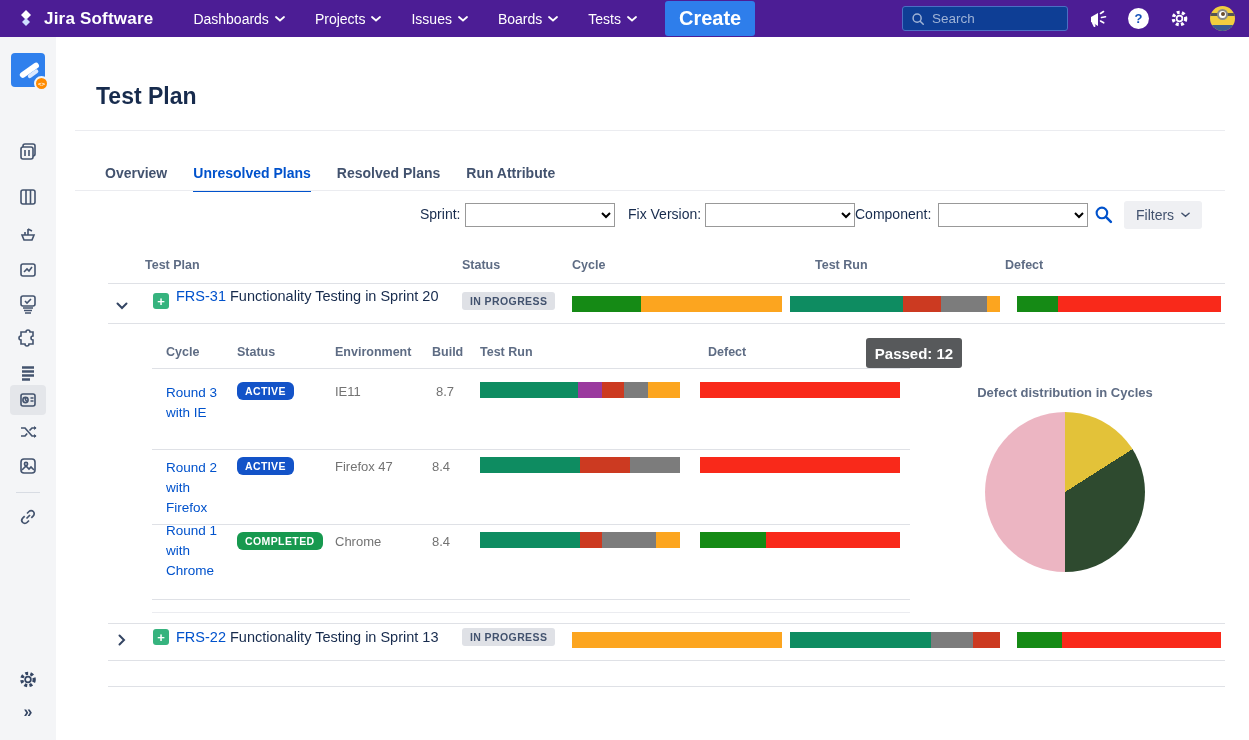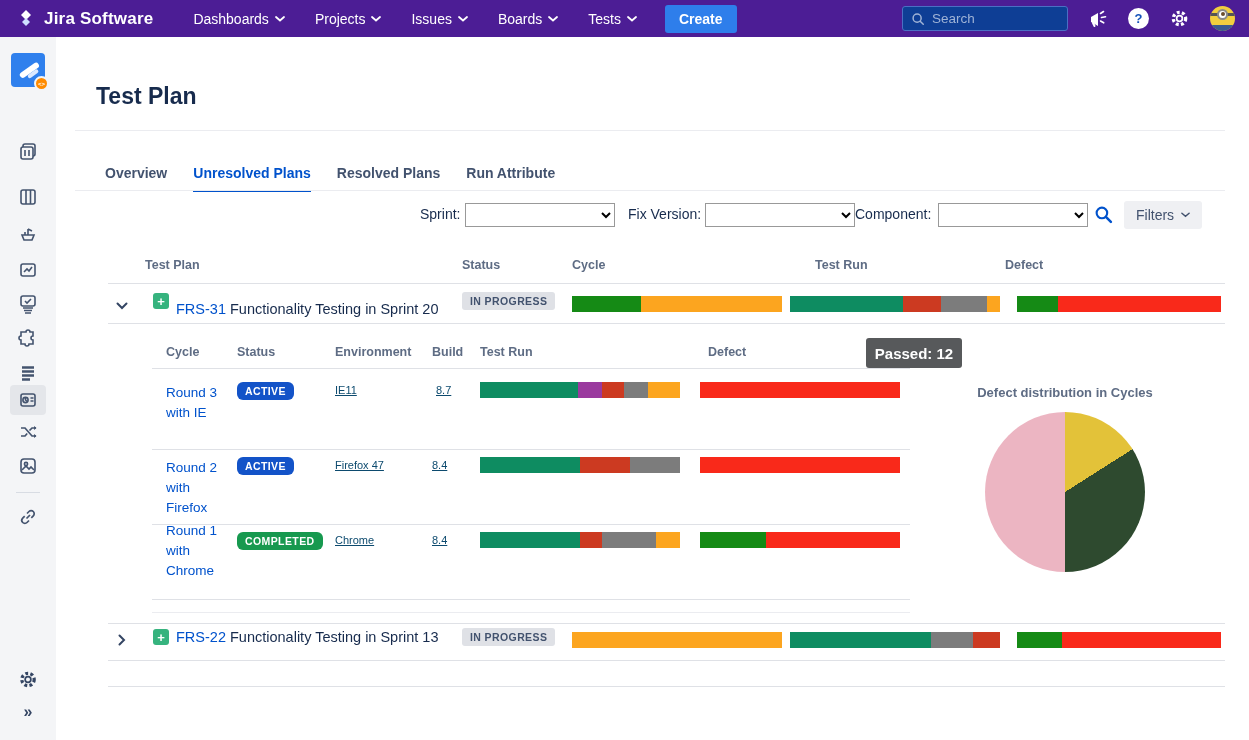--- a/index.html
+++ b/index.html
@@ -9,21 +9,21 @@
   .abs { position:absolute; }
 
   
   .navbar { position:absolute; top:0; left:0; width:1249px; height:37px; background:#4c1d95;
             display:flex; align-items:center; color:#fff; }
   .brand { display:flex; align-items:center; gap:8px; margin-left:16px; cursor:pointer; }
   .brand-name { font-size:17px; font-weight:600; letter-spacing:.2px; }
   .nav-menu { display:flex; align-items:center; gap:30px; margin-left:40px; }
   .nav-item { display:flex; align-items:center; gap:6px; font-size:14px; font-weight:500; cursor:pointer; }
   .create-btn { margin-left:28px; background:#2E7EEB; border:none; color:#fff; font-weight:700;
-                font-size:14px; padding:6px 14px; border-radius:3px; cursor:pointer; font-family:inherit; }
+                font-size:20px; padding:6px 14px; border-radius:3px; cursor:pointer; font-family:inherit; }
   .nav-right { margin-left:auto; display:flex; align-items:center; gap:20px; margin-right:14px; }
   .search-box { width:166px; height:25px; background:#0E3E95; border:1px solid #4A6FC4; border-radius:3px;
                 display:flex; align-items:center; gap:7px; padding:0 8px; }
   .search-box .ph { color:#9FB3D6; font-size:13.5px; }
   .help-circle { width:21px; height:21px; border-radius:50%; background:#fff; color:#1352B9;
                  font-weight:700; font-size:13px; display:flex; align-items:center; justify-content:center; cursor:pointer; }
   .avatar { width:25px; height:25px; border-radius:50%; background:#F2CE3E; position:relative; overflow:hidden; cursor:pointer; }
   .avatar .strap { position:absolute; top:7px; left:0; width:100%; height:3px; background:#555; }
   .avatar .eye { position:absolute; top:3px; left:7px; width:11px; height:11px; border-radius:50%;
                  background:#fff; border:2px solid #8a8a8a; }
@@ -70,21 +70,21 @@
   .badge { position:absolute; font-size:10.5px; font-weight:700; letter-spacing:.4px; padding:3px 8px; }
   .badge-gray  { background:#DFE1E6; color:#42526E; border-radius:3px; }
   .badge-blue  { background:#1353C8; color:#fff; border-radius:6px; }
   .badge-green { background:#17994F; color:#fff; border-radius:6px; }
 
   .bar { position:absolute; height:16px; display:flex; overflow:hidden; cursor:pointer; }
   .bar .seg { height:100%; }
 
   .cycle-link { position:absolute; width:64px; font-size:13.5px; line-height:20px; color:#0052CC;
                 cursor:pointer; }
-  .cell-text { position:absolute; font-size:11px; color:#0c4a6e;text-decoration:underline; }
+  .cell-text { position:absolute; font-size:13px; color:#737373; }
 
   .tooltip { position:absolute; left:810px; top:301px; width:96px; height:30px; background:#57595B;
              color:#fff; font-size:15px; font-weight:700; border-radius:3px; display:flex;
              align-items:center; justify-content:center; }
 
   .pie-title { position:absolute; left:869px; top:348px; width:280px; text-align:center;
                font-size:13px; font-weight:700; color:#5E6C84; }
   .pie { position:absolute; left:929px; top:375px; width:160px; height:160px; border-radius:50%; cursor:pointer; }
 </style>
 </head>
@@ -302,21 +302,21 @@
     <span class="th" style="left:759px; top:221px;">Test Run</span>
     <span class="th" style="left:949px; top:221px;">Defect</span>
     <div class="hline" style="left:52px; top:246px; width:1117px;"></div>
 
     <span class="chev" style="left:60px; top:259px;">
       <svg width="12" height="8" viewBox="0 0 12 8">
           <path d="M1.5 1.5 L6 6 L10.5 1.5" stroke="#344563" stroke-width="2" fill="none" stroke-linecap="round"></path>
         </svg>
     </span>
     <span class="type-icon" style="left:97px; top:256px;">+</span>
-    <span class="row-text" style="left:120px; top:264px;"><a class="issue-key">FRS-31</a>&nbsp;<span>Functionality Testing in Sprint 20</span></span>
+    <span class="row-text" style="left:120px; top:251px;"><a class="issue-key">FRS-31</a>&nbsp;<span>Functionality Testing in Sprint 20</span></span>
     <span class="badge badge-gray" style="left:406px; top:255px;">IN PROGRESS</span>
     <div class="bar" style="left:516px; top:259px; width:210px;">
         <div class="seg" style="flex: 0 0 33%; background: rgb(21, 138, 21);"></div>
         <div class="seg" style="flex: 0 0 67%; background: rgb(252, 165, 31);"></div>
       </div>
     <div class="bar" style="left:734px; top:259px; width:210px;">
         <div class="seg" style="flex: 0 0 54%; background: rgb(14, 140, 97);"></div>
         <div class="seg" style="flex: 0 0 18%; background: rgb(204, 58, 33);"></div>
         <div class="seg" style="flex: 0 0 22%; background: rgb(124, 124, 124);"></div>
         <div class="seg" style="flex: 0 0 6%; background: rgb(252, 165, 31);"></div>

